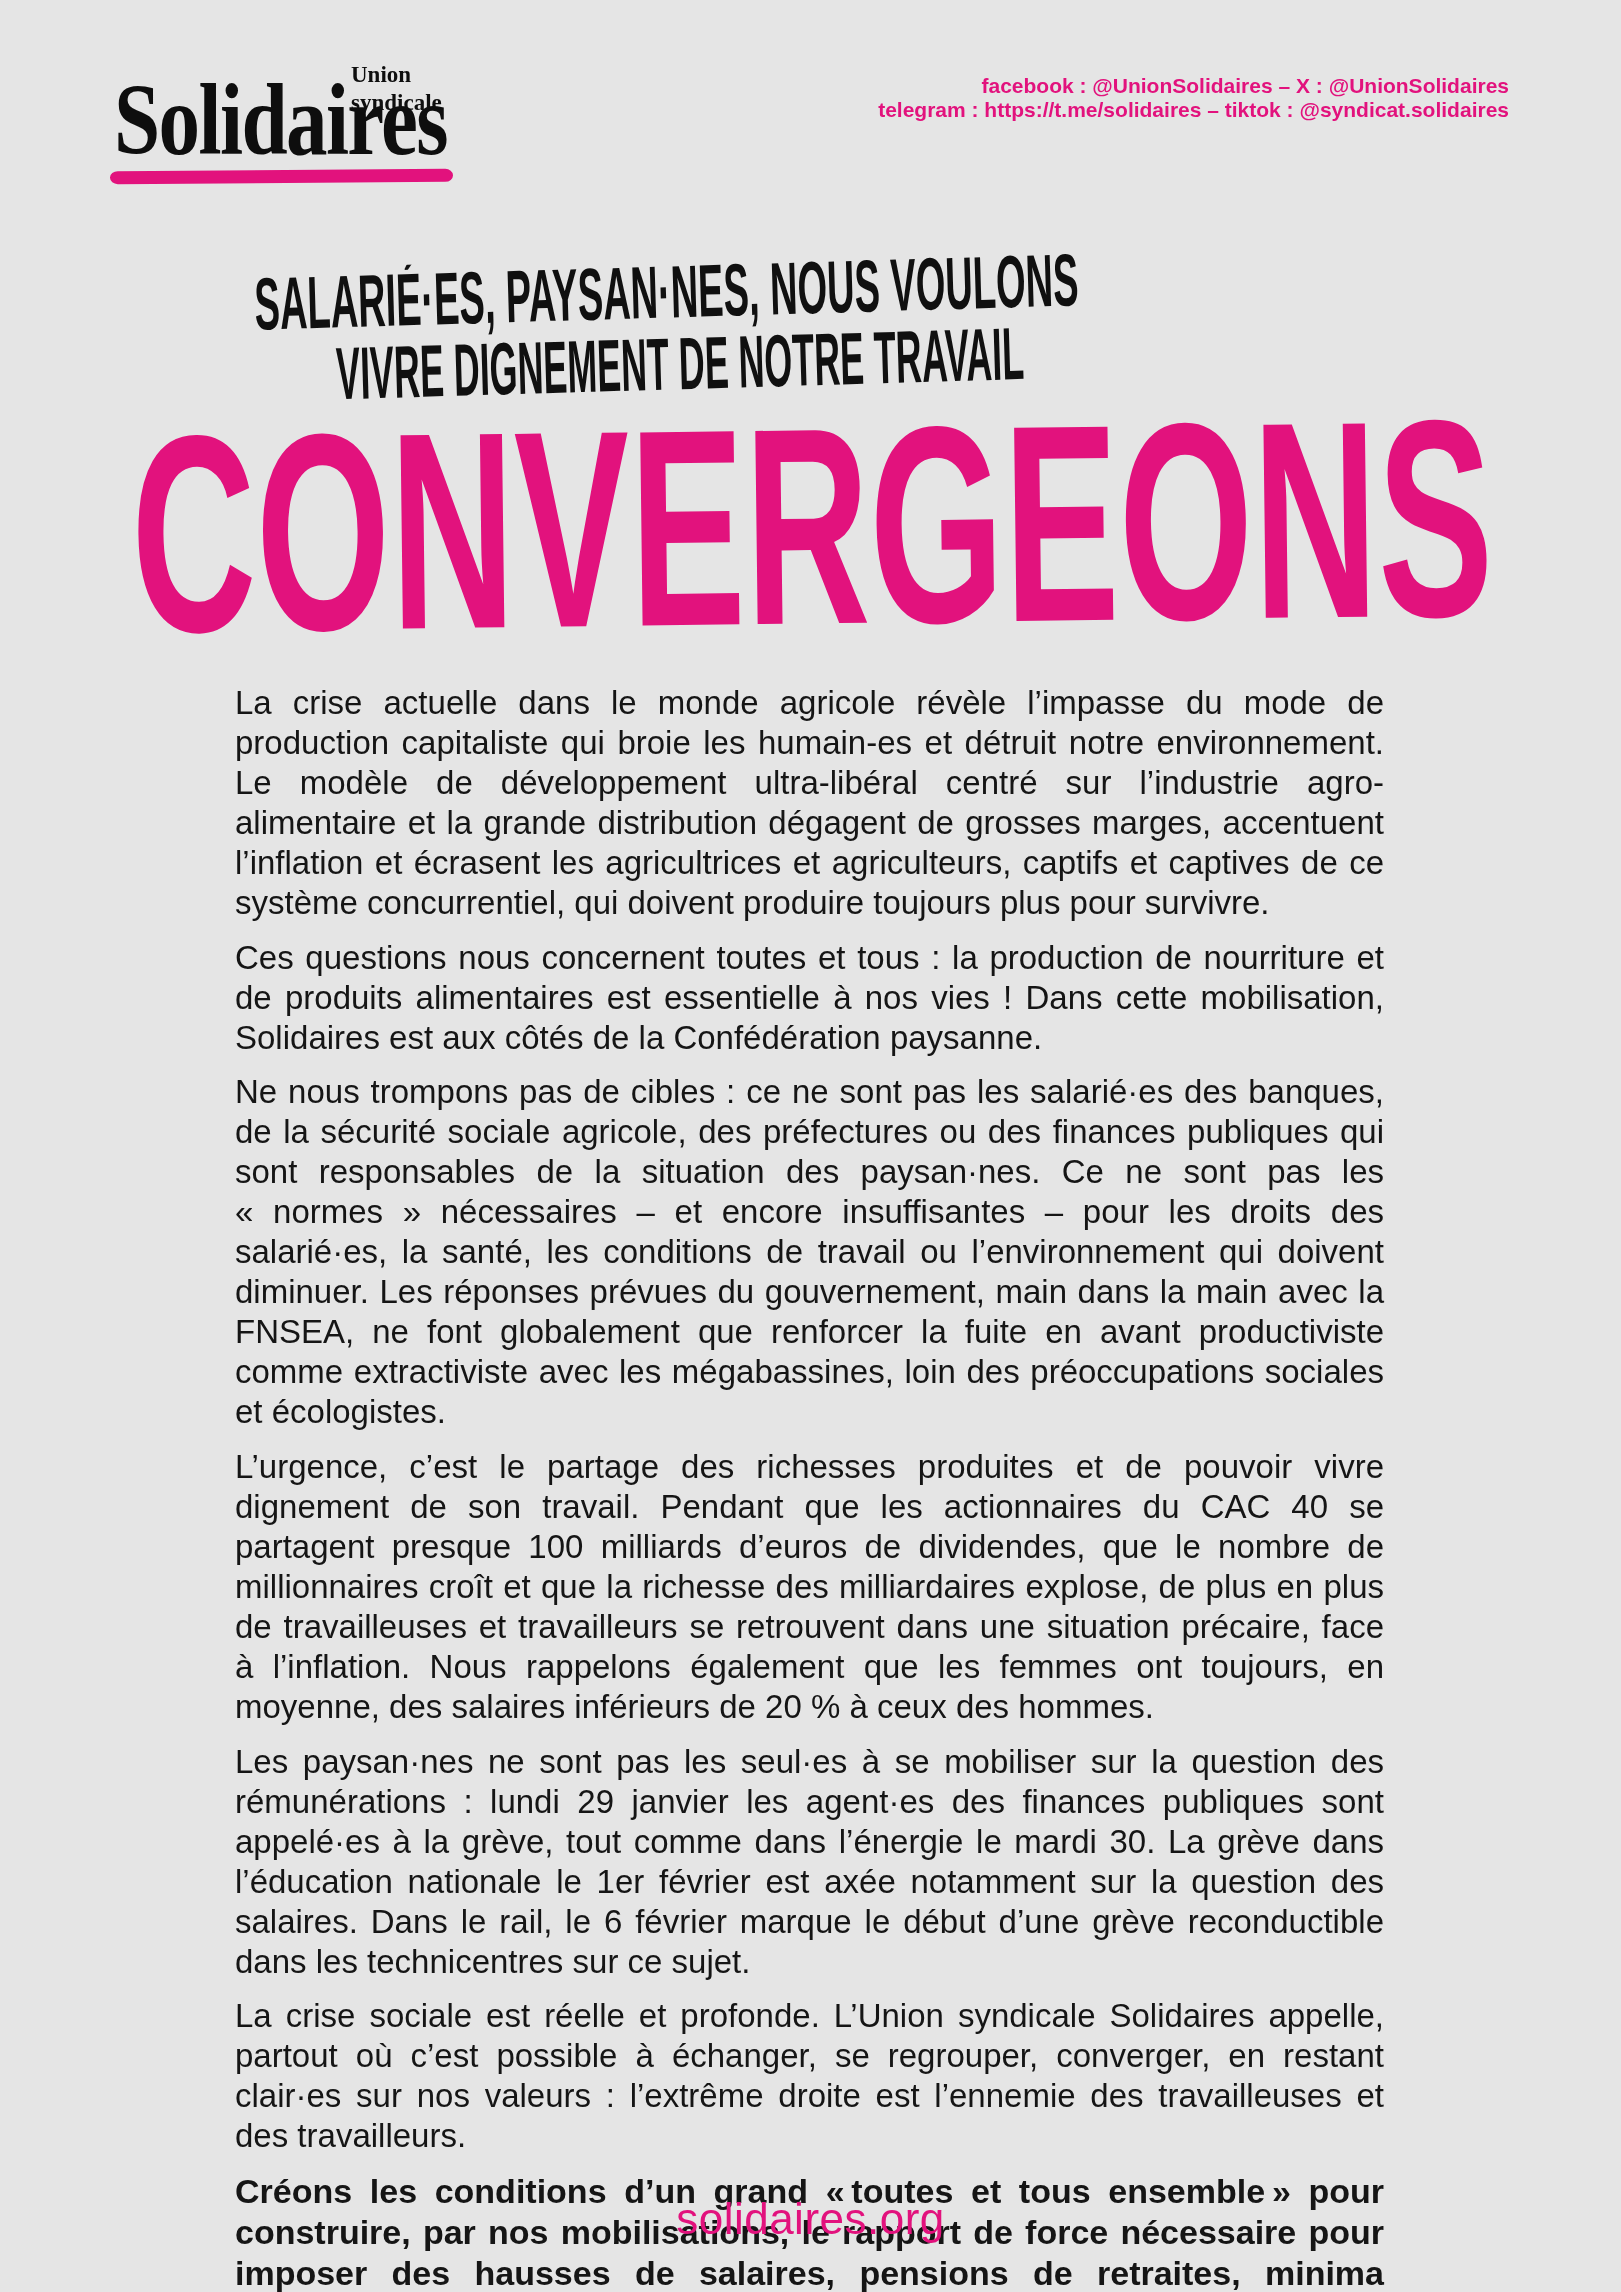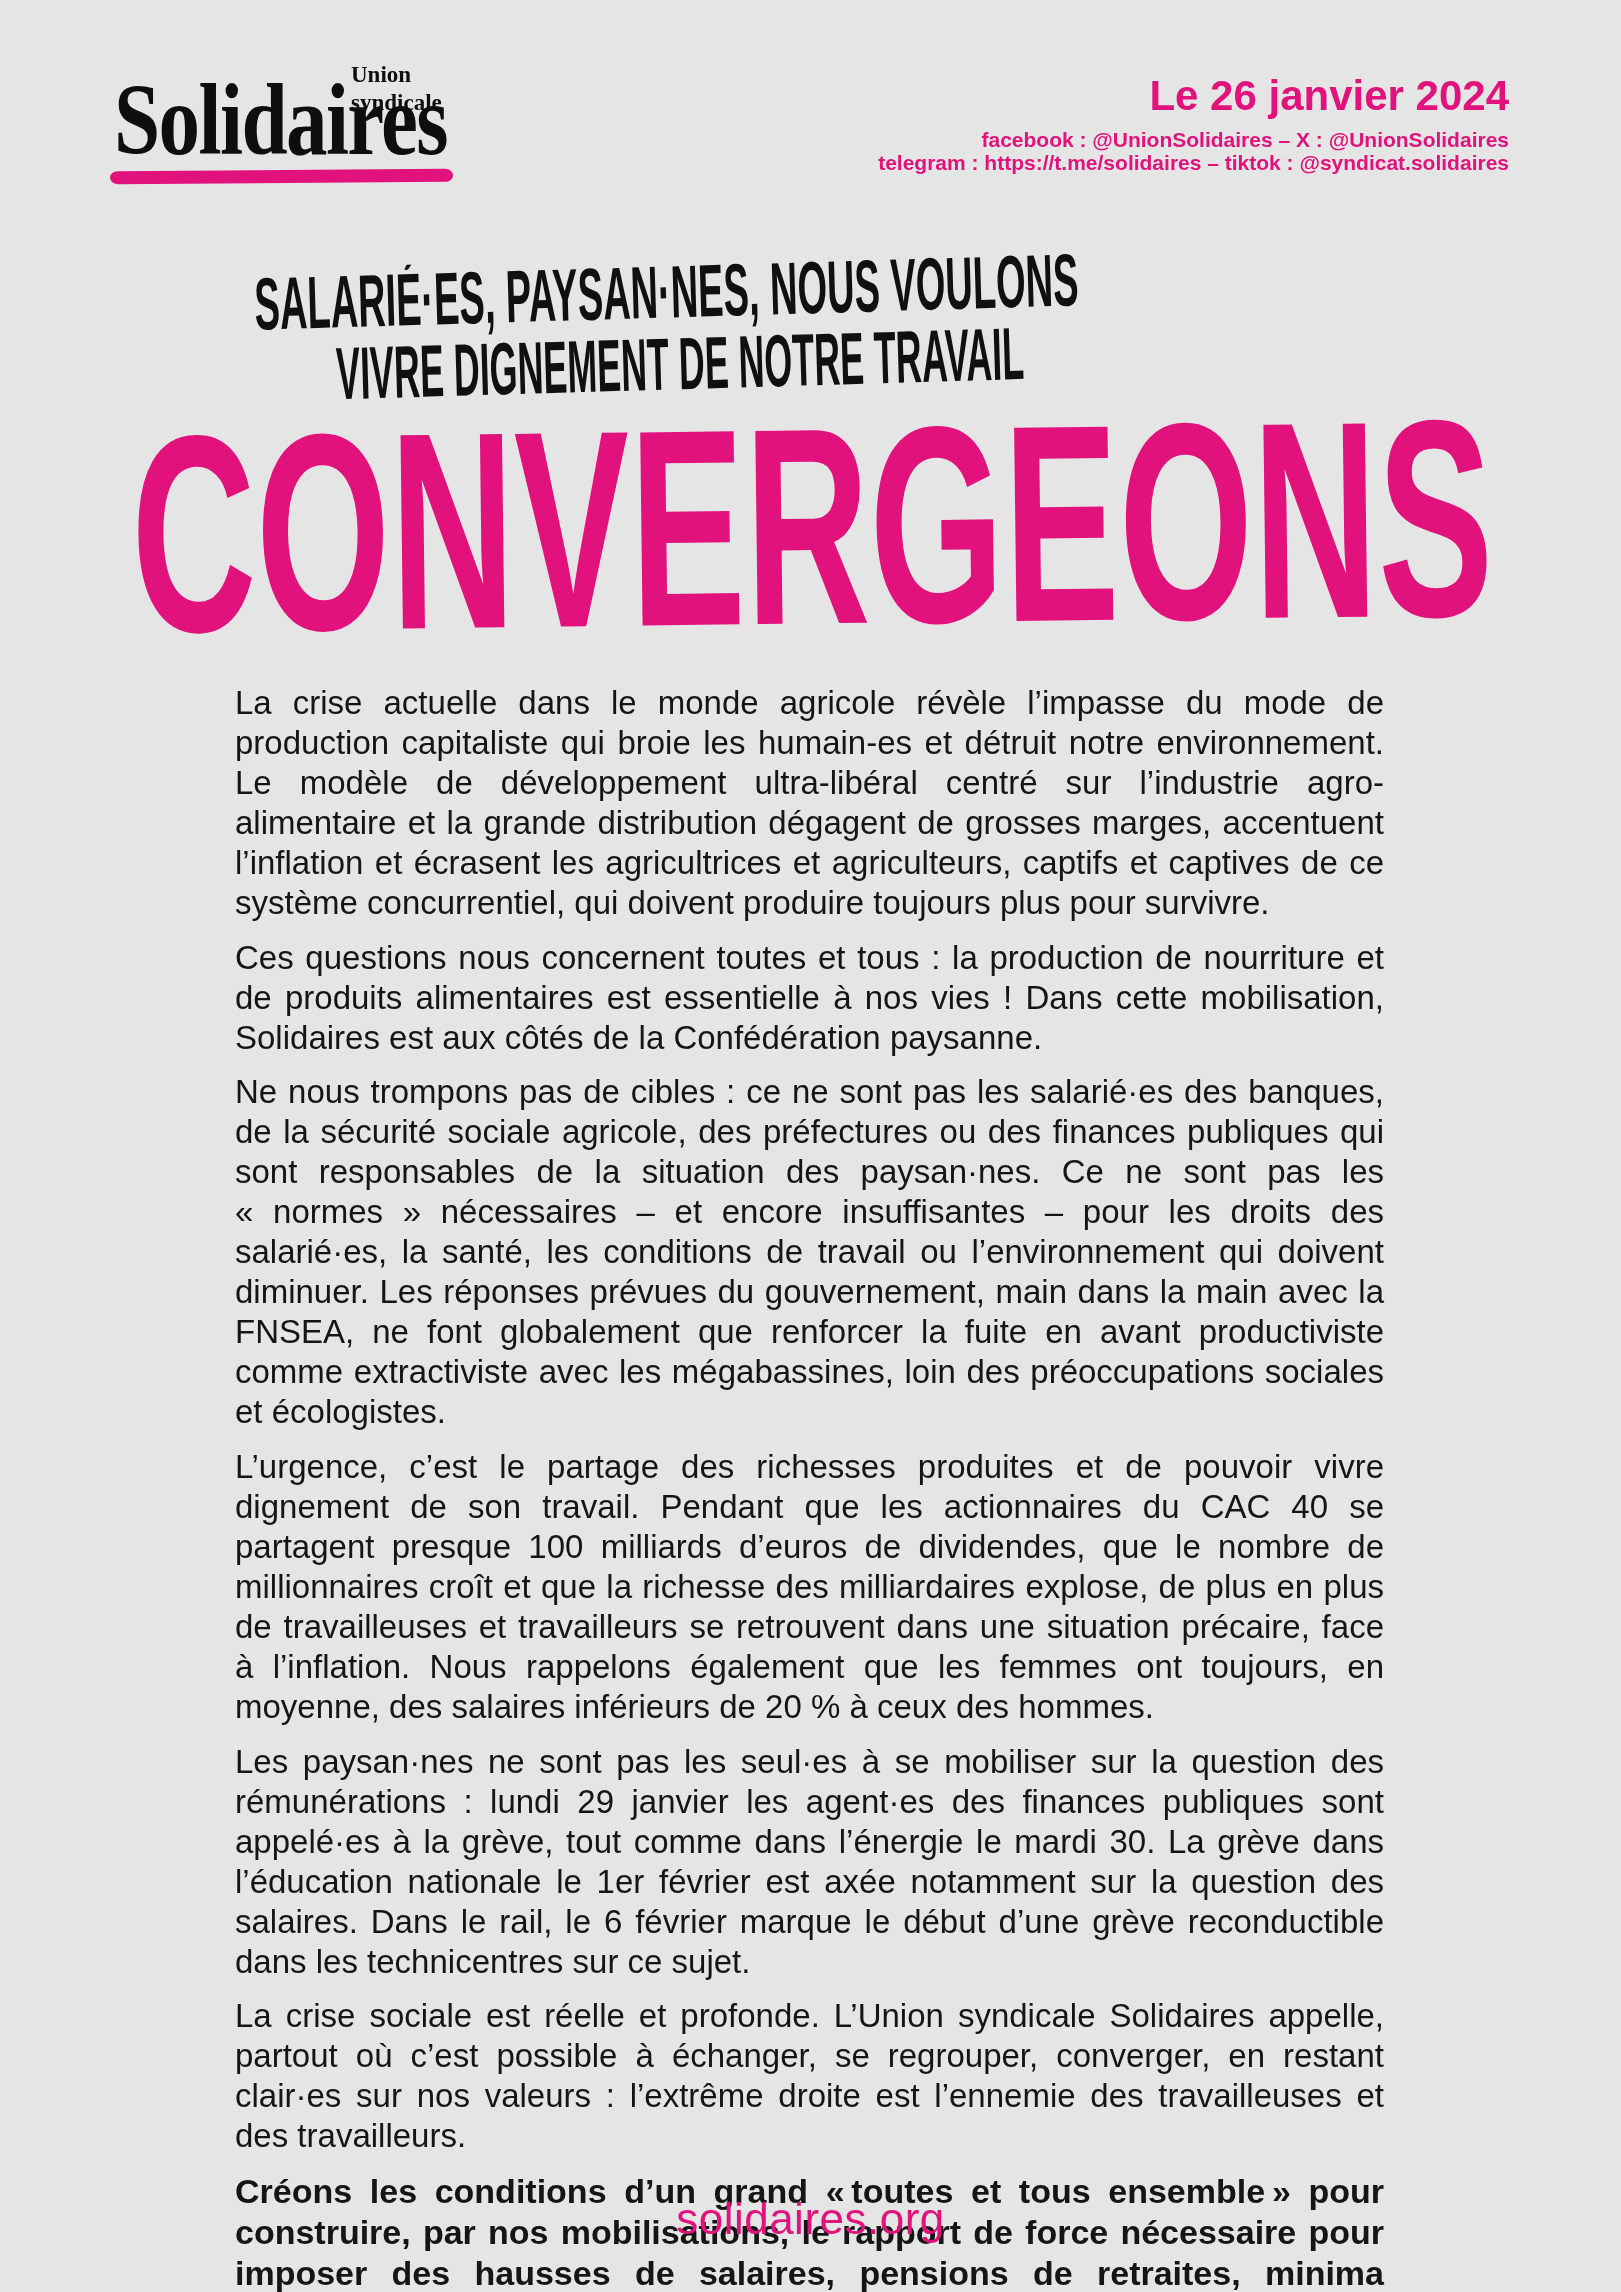--- a/index.html
+++ b/index.html
@@ -58,21 +58,20 @@
       <text x="2" y="84" font-size="104" textLength="340" lengthAdjust="spacingAndGlyphs">Solidaires</text>
     </svg>
     <div class="logo-union">
       <div>Union</div>
       <div>syndicale</div>
     </div>
     <div class="logo-underline"></div>
   </div>
 
   <div class="header-right">
-    <div class="date">Le 26 janvier 2024</div>
     <div class="social">facebook : @UnionSolidaires – X : @UnionSolidaires</div>
     <div class="social">telegram : https://t.me/solidaires – tiktok : @syndicat.solidaires</div>
   </div>
 
   <div class="headline">
     <svg class="hl1" width="835" height="76" viewBox="0 0 852 78">
       <text x="0" y="62" font-size="76" textLength="846" lengthAdjust="spacingAndGlyphs">SALARIÉ·ES, PAYSAN·NES, NOUS VOULONS</text>
     </svg>
     <svg class="hl2" width="698" height="76" viewBox="0 0 712 78">
       <text x="0" y="62" font-size="76" textLength="706" lengthAdjust="spacingAndGlyphs">VIVRE DIGNEMENT DE NOTRE TRAVAIL</text>

